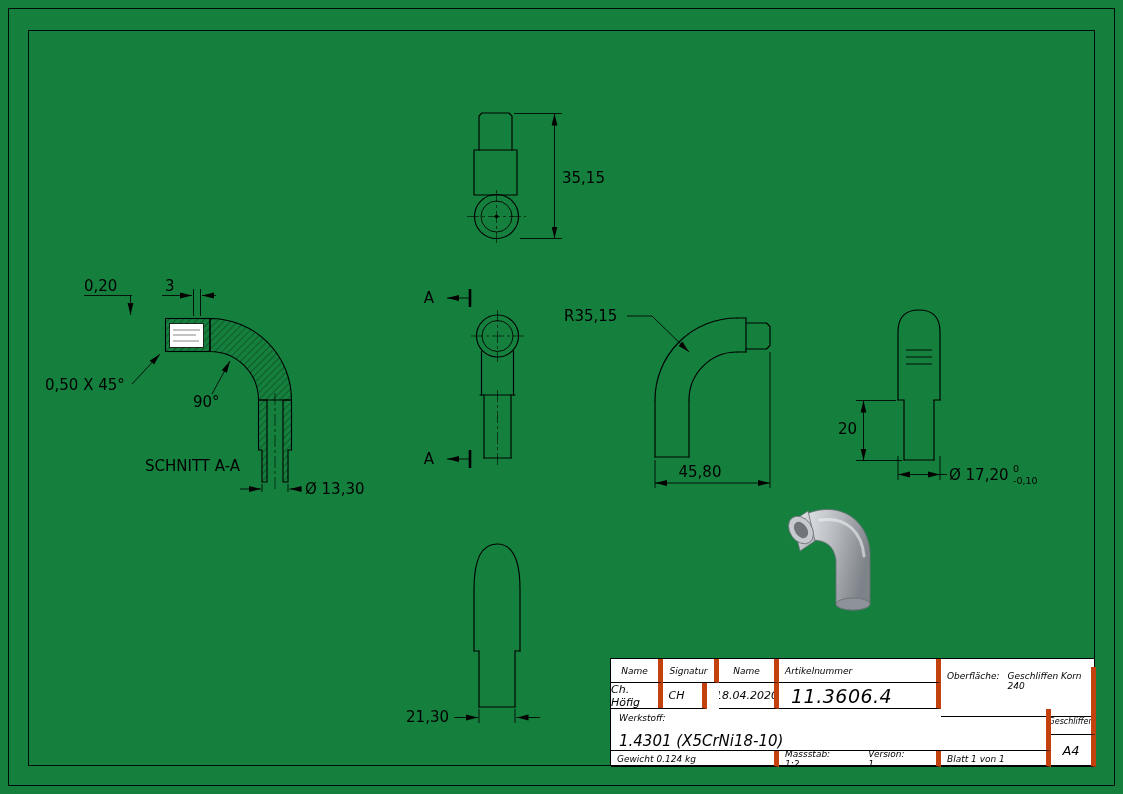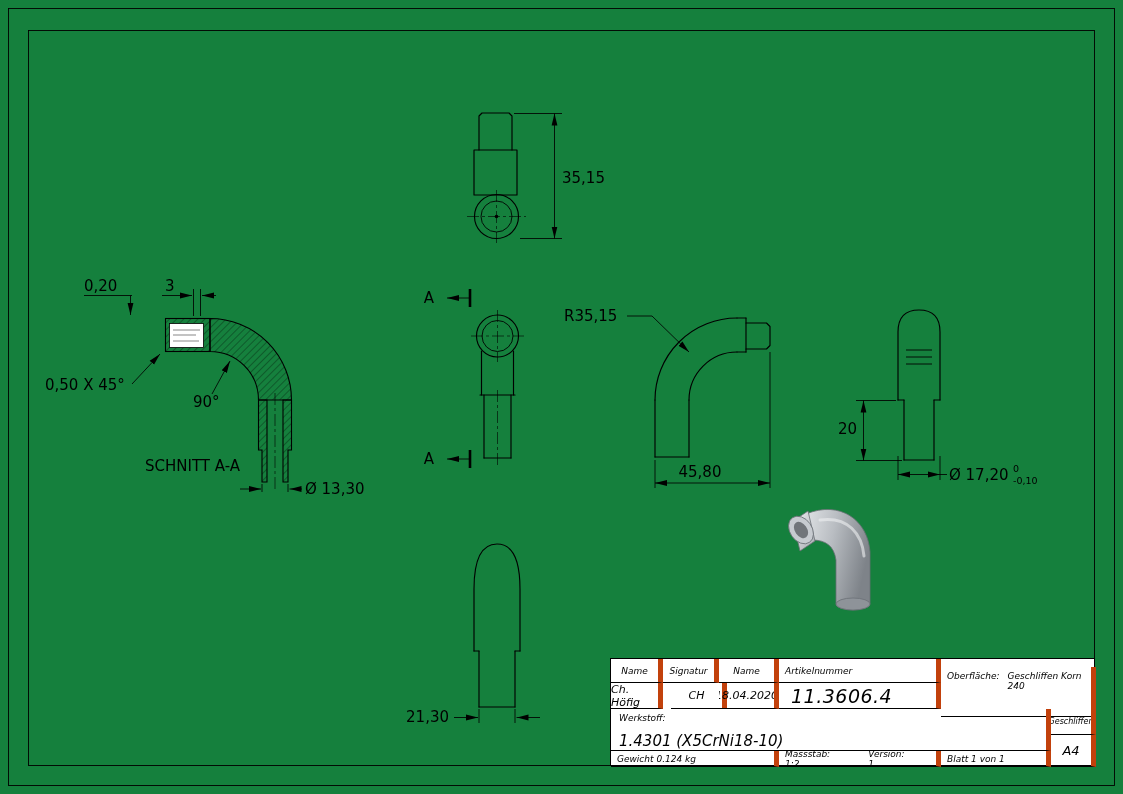--- a/index.html
+++ b/index.html
@@ -235,21 +235,21 @@
     <div class="cell" style="left:52px;top:0;width:56px;height:24px;">Signatur</div>
     <div class="cell" style="left:108px;top:0;width:60px;height:24px;">Name</div>
     <div class="cell left" style="left:168px;top:0;width:162px;height:24px;">Artikelnummer</div>
 
     <div class="cell left top" style="left:330px;top:8px;width:155px;height:50px;align-items:flex-start;">
       <span>Oberfläche:</span>
       <span style="margin-left:8px;">Geschliffen Korn 240</span>
     </div>
 
     <div class="cell val" style="left:0;top:24px;width:52px;height:26px;">Ch. Höfig</div>
-    <div class="cell val" style="left:60px;top:24px;width:56px;height:26px;">CH</div>
+    <div class="cell val" style="left:40px;top:24px;width:56px;height:26px;">CH</div>
     <div class="cell val" style="left:108px;top:24px;width:60px;height:26px;">18.04.2020</div>
     <div class="cell left art-val" style="left:168px;top:24px;width:162px;height:26px;padding-left:12px;">11.3606.4</div>
 
     <div class="cell werk" style="left:0;top:50px;width:440px;height:42px;">
       <span class="lab">Werkstoff:</span>
       <span class="wval">1.4301 (X5CrNi18-10)</span>
     </div>
     <div class="cell bf-label" style="left:440px;top:50px;width:45px;height:26px;">Geschliffen</div>
     <div class="cell bf-val" style="left:440px;top:76px;width:45px;height:32px;">A4</div>
 

